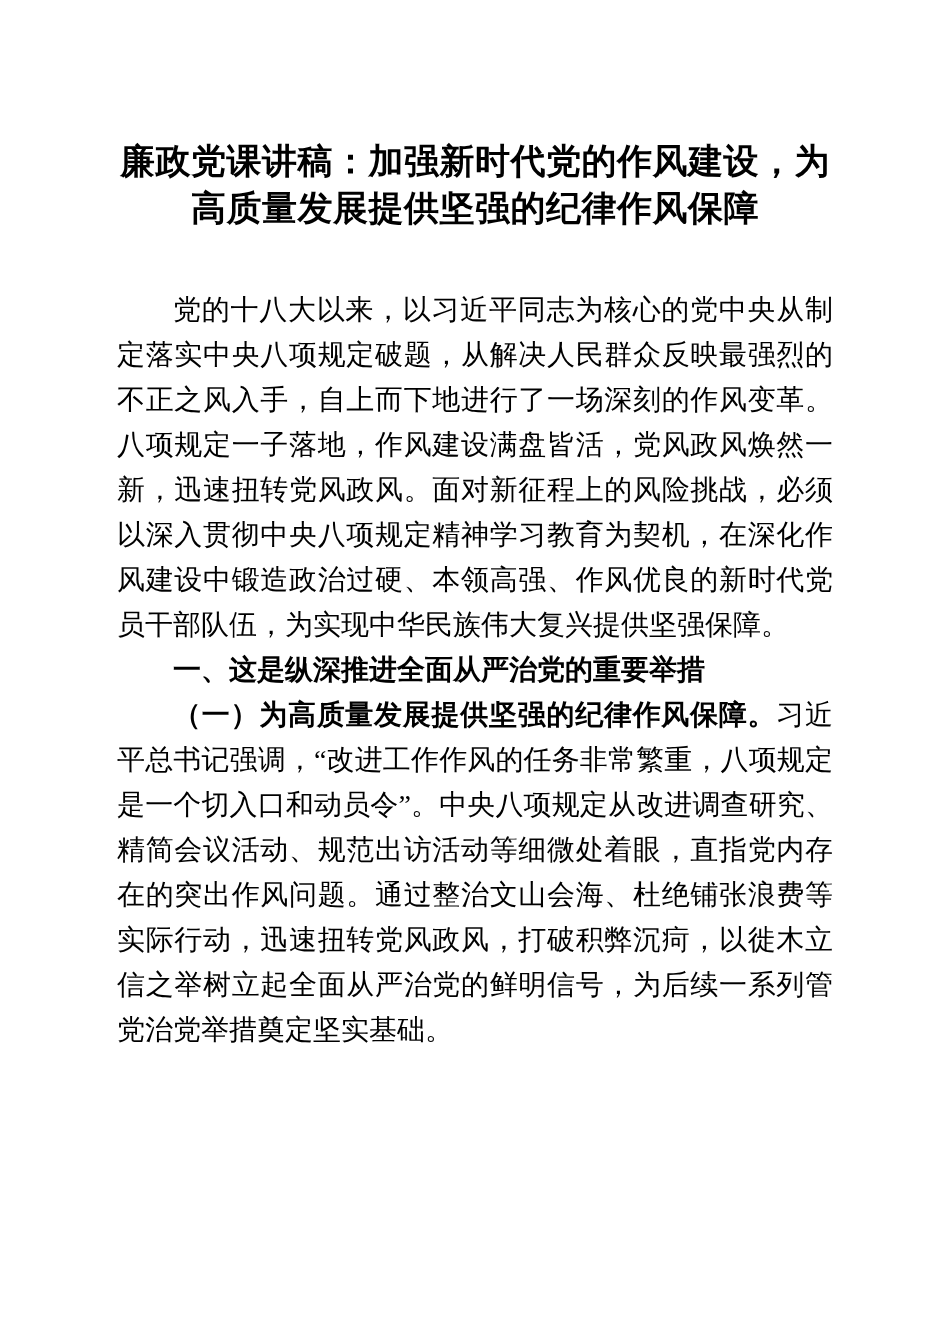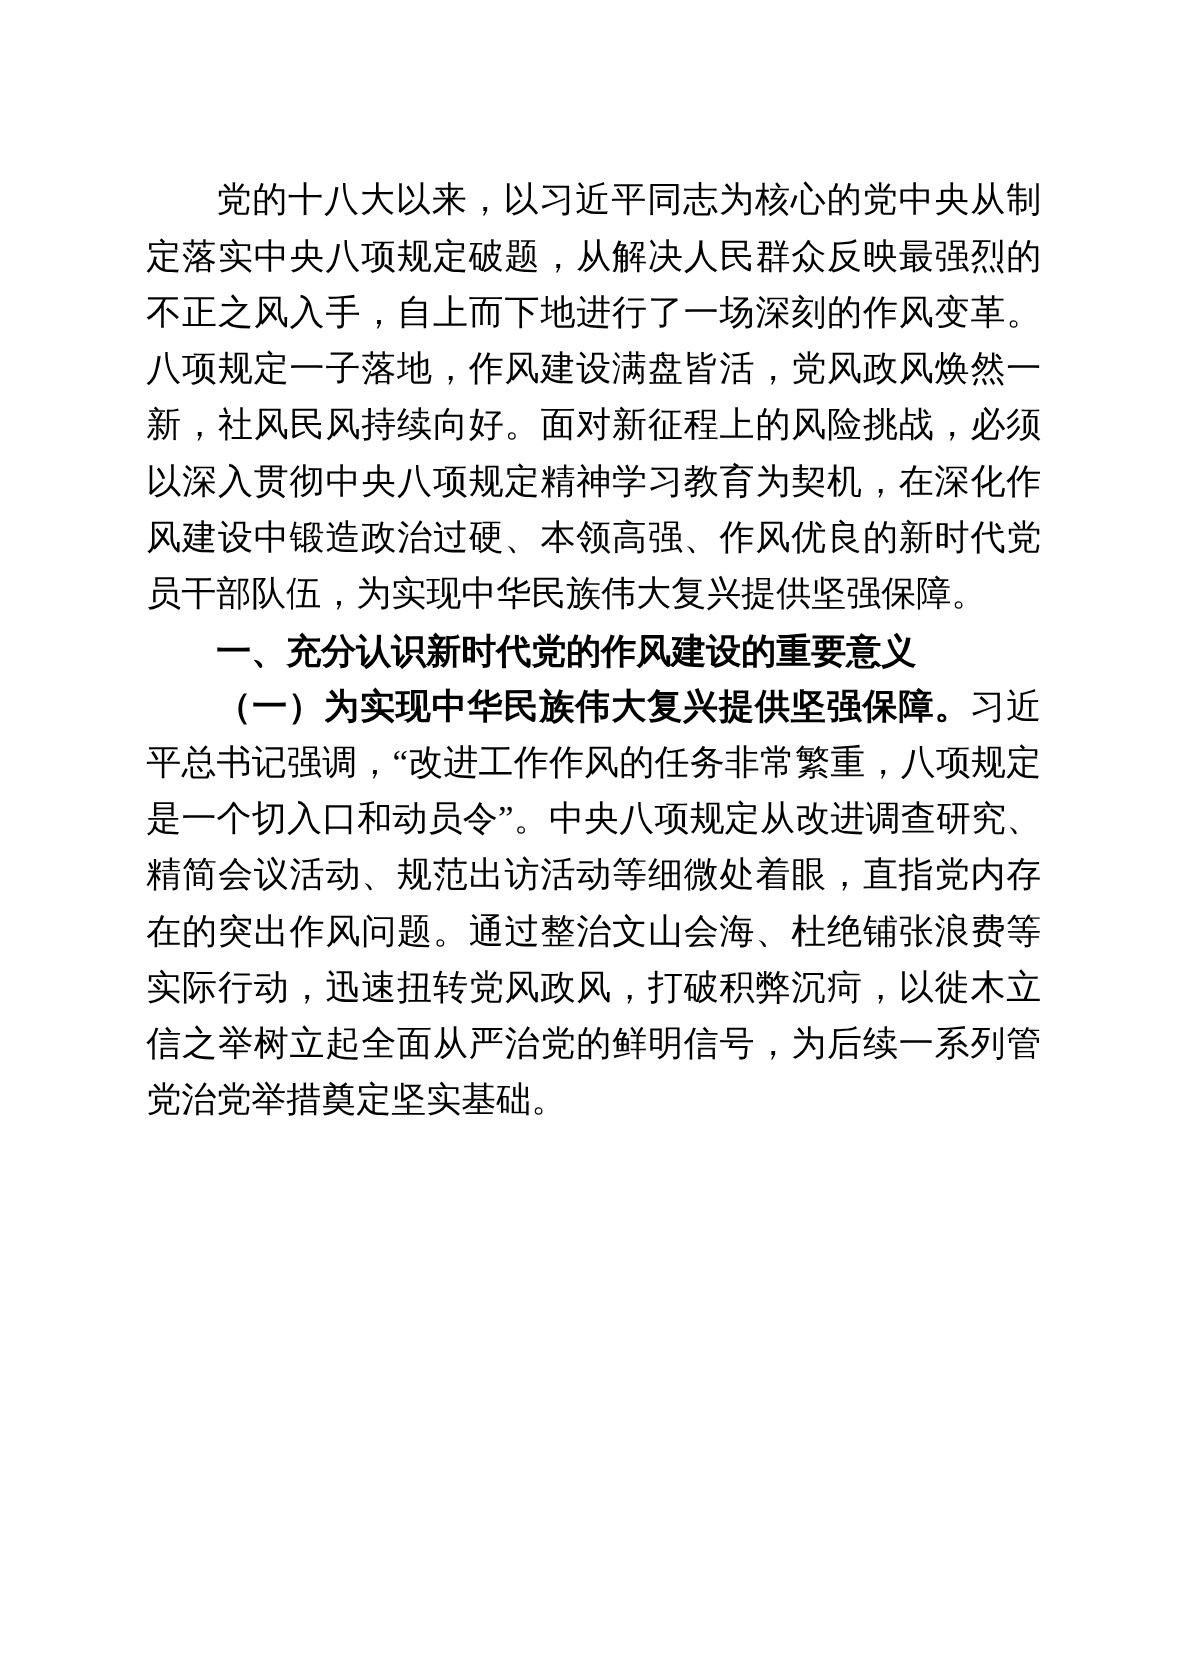--- a/index.html
+++ b/index.html
@@ -50,21 +50,22 @@
   }
   .para-lead {
     font-weight: 700;
   }
 </style>
 </head>
 <body>
 
 <div class="page">
 
+  <h1 class="doc-title">廉政党课讲稿：加强新时代党的作风建设，为高质量发展提供坚强的纪律作风保障</h1>
 
-  <p class="body-para">党的十八大以来，以习近平同志为核心的党中央从制定落实中央八项规定破题，从解决人民群众反映最强烈的不正之风入手，自上而下地进行了一场深刻的作风变革。八项规定一子落地，作风建设满盘皆活，党风政风焕然一新，社风民风持续向好。面对新征程上的风险挑战，必须以深入贯彻中央八项规定精神学习教育为契机，在深化作风建设中锻造政治过硬、本领高强、作风优良的新时代党员干部队伍，为实现中华民族伟大复兴提供坚强保障。</p>
+  <p class="body-para">党的十八大以来，以习近平同志为核心的党中央从制定落实中央八项规定破题，从解决人民群众反映最强烈的不正之风入手，自上而下地进行了一场深刻的作风变革。八项规定一子落地，作风建设满盘皆活，党风政风焕然一新，迅速扭转党风政风。面对新征程上的风险挑战，必须以深入贯彻中央八项规定精神学习教育为契机，在深化作风建设中锻造政治过硬、本领高强、作风优良的新时代党员干部队伍，为实现中华民族伟大复兴提供坚强保障。</p>
 
-  <h2 class="section-heading">一、充分认识新时代党的作风建设的重要意义</h2>
+  <h2 class="section-heading">一、这是纵深推进全面从严治党的重要举措</h2>
 
 
-  <p class="body-para"><strong class="para-lead">（一）为实现中华民族伟大复兴提供坚强保障。</strong><span>习近平总书记强调，“改进工作作风的任务非常繁重，八项规定是一个切入口和动员令”。中央八项规定从改进调查研究、精简会议活动、规范出访活动等细微处着眼，直指党内存在的突出作风问题。通过整治文山会海、杜绝铺张浪费等实际行动，迅速扭转党风政风，打破积弊沉疴，以徙木立信之举树立起全面从严治党的鲜明信号，为后续一系列管党治党举措奠定坚实基础。</span></p>
+  <p class="body-para"><strong class="para-lead">（一）为高质量发展提供坚强的纪律作风保障。</strong><span>习近平总书记强调，“改进工作作风的任务非常繁重，八项规定是一个切入口和动员令”。中央八项规定从改进调查研究、精简会议活动、规范出访活动等细微处着眼，直指党内存在的突出作风问题。通过整治文山会海、杜绝铺张浪费等实际行动，迅速扭转党风政风，打破积弊沉疴，以徙木立信之举树立起全面从严治党的鲜明信号，为后续一系列管党治党举措奠定坚实基础。</span></p>
 
 </div>
 
 </body></html>

